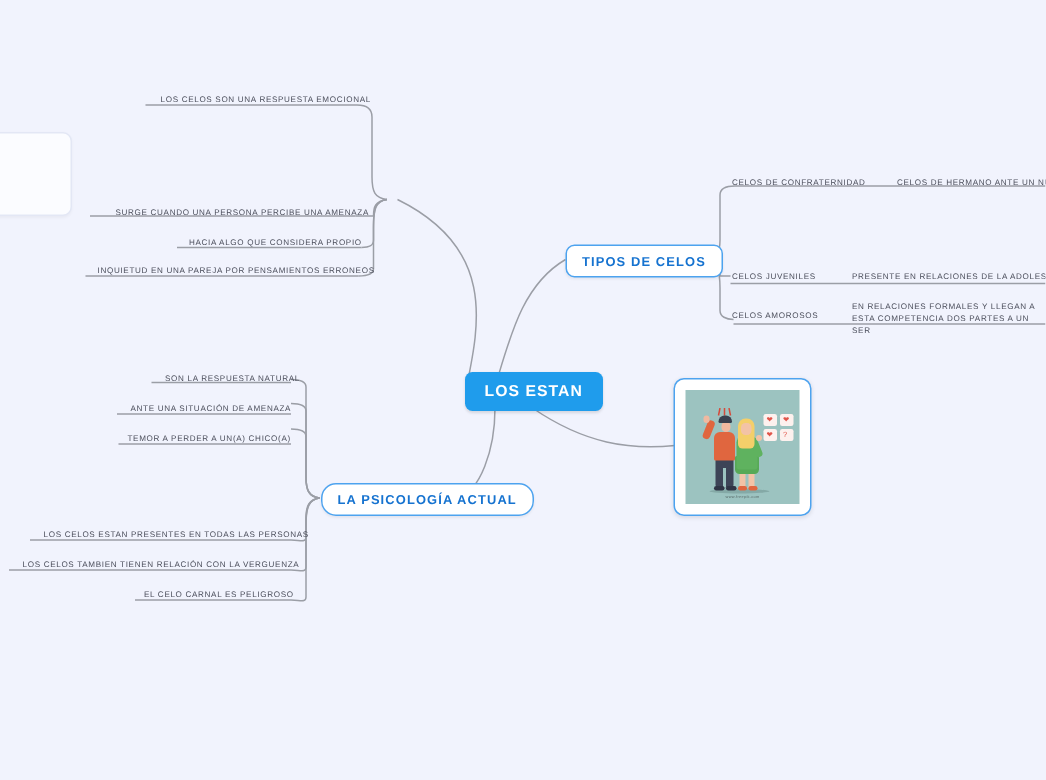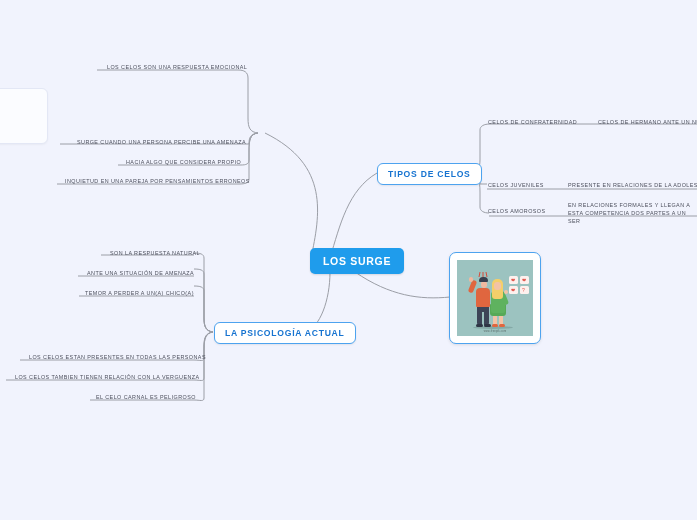--- a/index.html
+++ b/index.html
@@ -159,29 +159,29 @@
     <path d="M 213 332 C 206 333 204 338 204 350 L 204 398 C 204 402 200 400 194 400"></path>
     <path d="M 101 255 L 194 255"></path>
     <path d="M 78 276 L 194 276"></path>
     <path d="M 79 296 L 194 296"></path>
     <path d="M 20 360 L 194 360"></path>
     <path d="M 6 380 L 194 380"></path>
     <path d="M 90 400 L 194 400"></path>
   </svg>
 
   <div class="node node-root" style="left:310px; top:248px;">
-    <span>LOS SURGE</span>
+    <span>LOS ESTAN</span>
   </div>
 
 
   <div class="node node-branch" style="left:377px; top:163px;text-align:right;">
     <span>TIPOS DE CELOS</span>
   </div>
 
-  <div class="node node-branch" style="left:214px; top:322px;">
+  <div class="node node-branch" style="left:214px; top:322px;border-radius:10px;">
     <span>LA PSICOLOGÍA ACTUAL</span>
   </div>
 
   <div class="leaf" style="left:107px; top:63px;">LOS CELOS SON UNA RESPUESTA EMOCIONAL</div>
   <div class="leaf" style="left:77px; top:138px;">SURGE CUANDO UNA PERSONA PERCIBE UNA AMENAZA</div>
   <div class="leaf" style="left:126px; top:158px;">HACIA ALGO QUE CONSIDERA PROPIO</div>
   <div class="leaf" style="left:65px; top:177px;">INQUIETUD EN UNA PAREJA POR PENSAMIENTOS ERRONEOS</div>
 
   <div class="leaf r" style="left:488px; top:118px;">CELOS DE CONFRATERNIDAD</div>
   <div class="leaf r" style="left:598px; top:118px;">CELOS DE HERMANO ANTE UN NUE</div>

